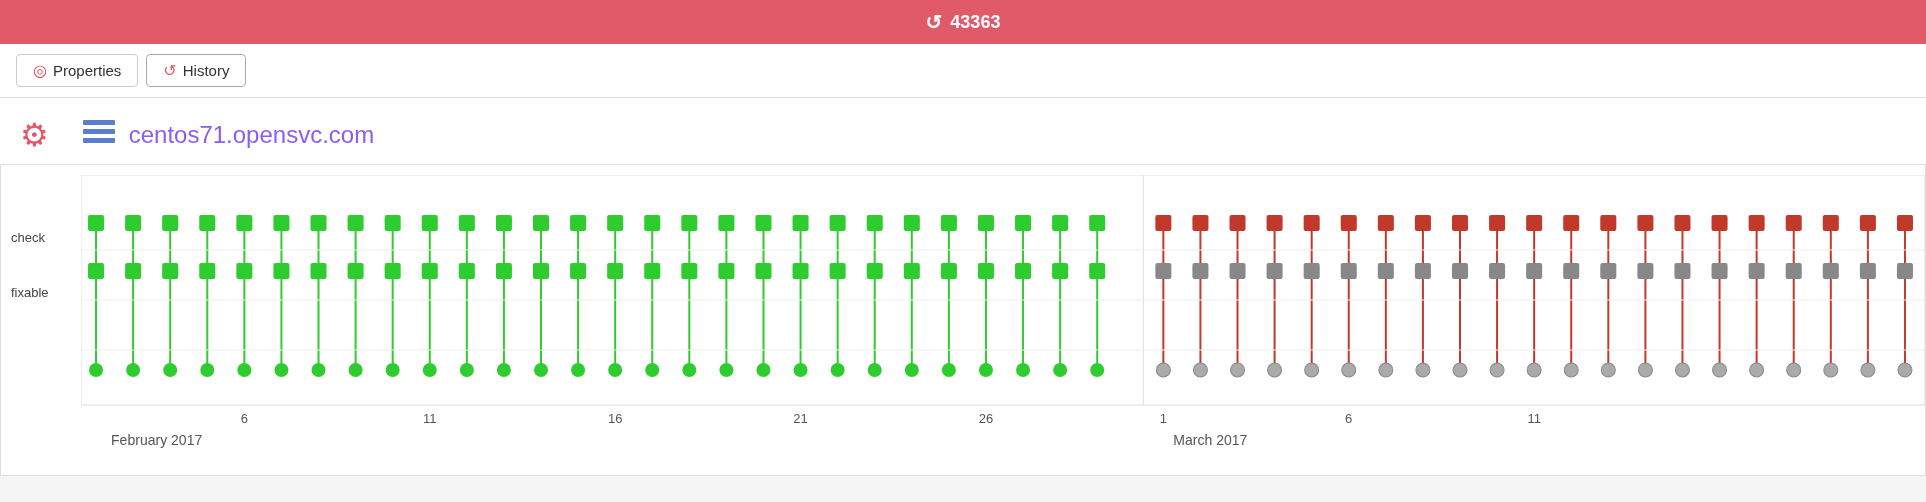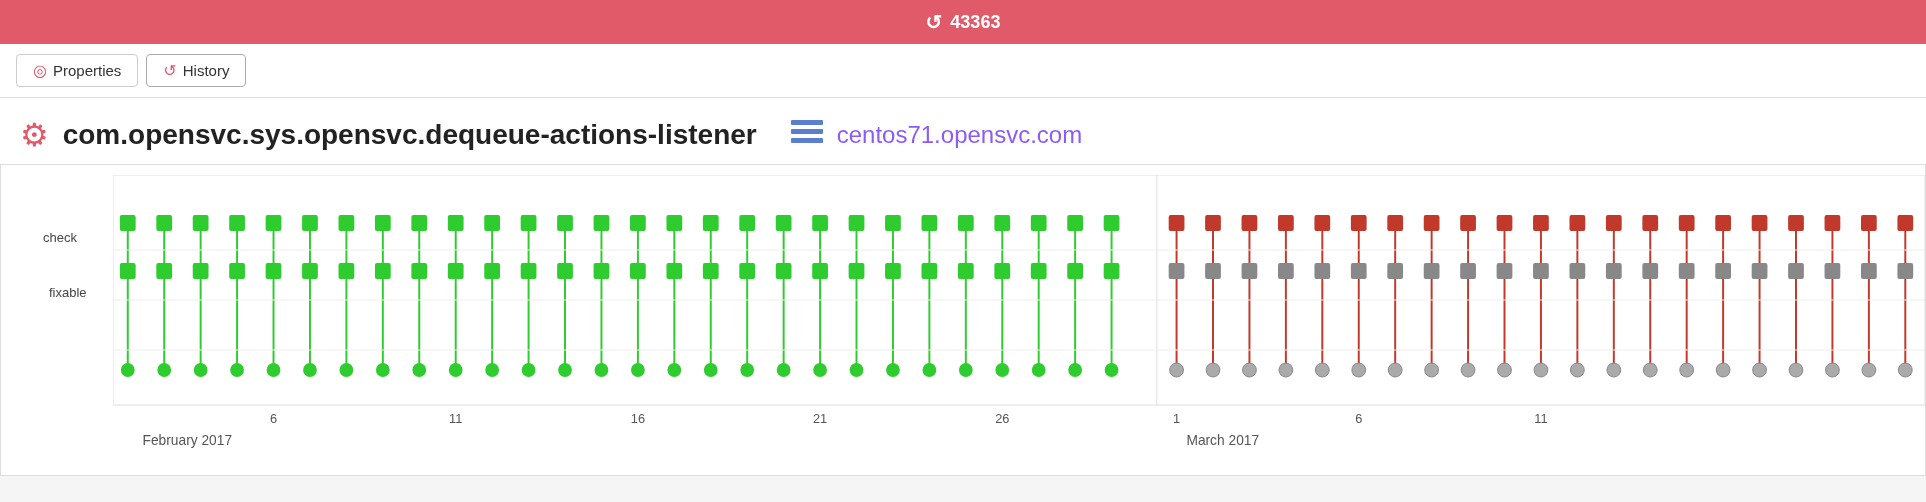--- a/index.html
+++ b/index.html
@@ -81,37 +81,36 @@
     <span>Properties</span>
   </div>
   <div class="nav-tab active">
     <span class="nav-tab-icon">↺</span>
     <span>History</span>
   </div>
 </div>
 
 <div class="service-title">
   <span class="service-gear">⚙</span>
-  <span class="service-name">com.opensvc.sys.opensvc.dequeue-actions-listener</span>
   <span class="service-node-icon">
     <svg width="32" height="28" viewBox="0 0 32 28">
       <rect x="0" y="2" width="32" height="5" rx="1" fill="#5b7fce"></rect>
       <rect x="0" y="11" width="32" height="5" rx="1" fill="#5b7fce"></rect>
       <rect x="0" y="20" width="32" height="5" rx="1" fill="#5b7fce"></rect>
     </svg>
   </span>
   <span class="service-node-name">centos71.opensvc.com</span>
 </div>
 
 <div class="chart-container">
-  <div style="position:relative; background:#fff; padding-left: 0; margin-left: 32px;">
+  <div style="position:relative; background:#fff; padding-left: 0;">
 
     <div style="position:relative; width:100%; height:290px;">
       <div style="position:absolute; left:10px; top:55px; font-size:13px; color:#444;">check</div>
-      <div style="position:absolute; left:16px; top:110px; font-size:13px; color:#444;">fixable</div>
+      <div style="position:absolute; left:10px; top:110px; font-size:13px; color:#444;">fixable</div>
 
       <svg style="position:absolute; left:80px; top:0; width:calc(100% - 80px); height:290px;" viewBox="0 0 1840 290" preserveAspectRatio="none">
 
         <line x1="1060" y1="0" x2="1060" y2="230" stroke="#ddd" stroke-width="1"></line>
 
         <g>
 
           <line x1="15" y1="50" x2="15" y2="195" stroke="#2ecc2e" stroke-width="2"></line>
           <rect x="7" y="40" width="16" height="16" rx="2" fill="#2ecc2e"></rect>
           <rect x="7" y="88" width="16" height="16" rx="2" fill="#2ecc2e"></rect>

